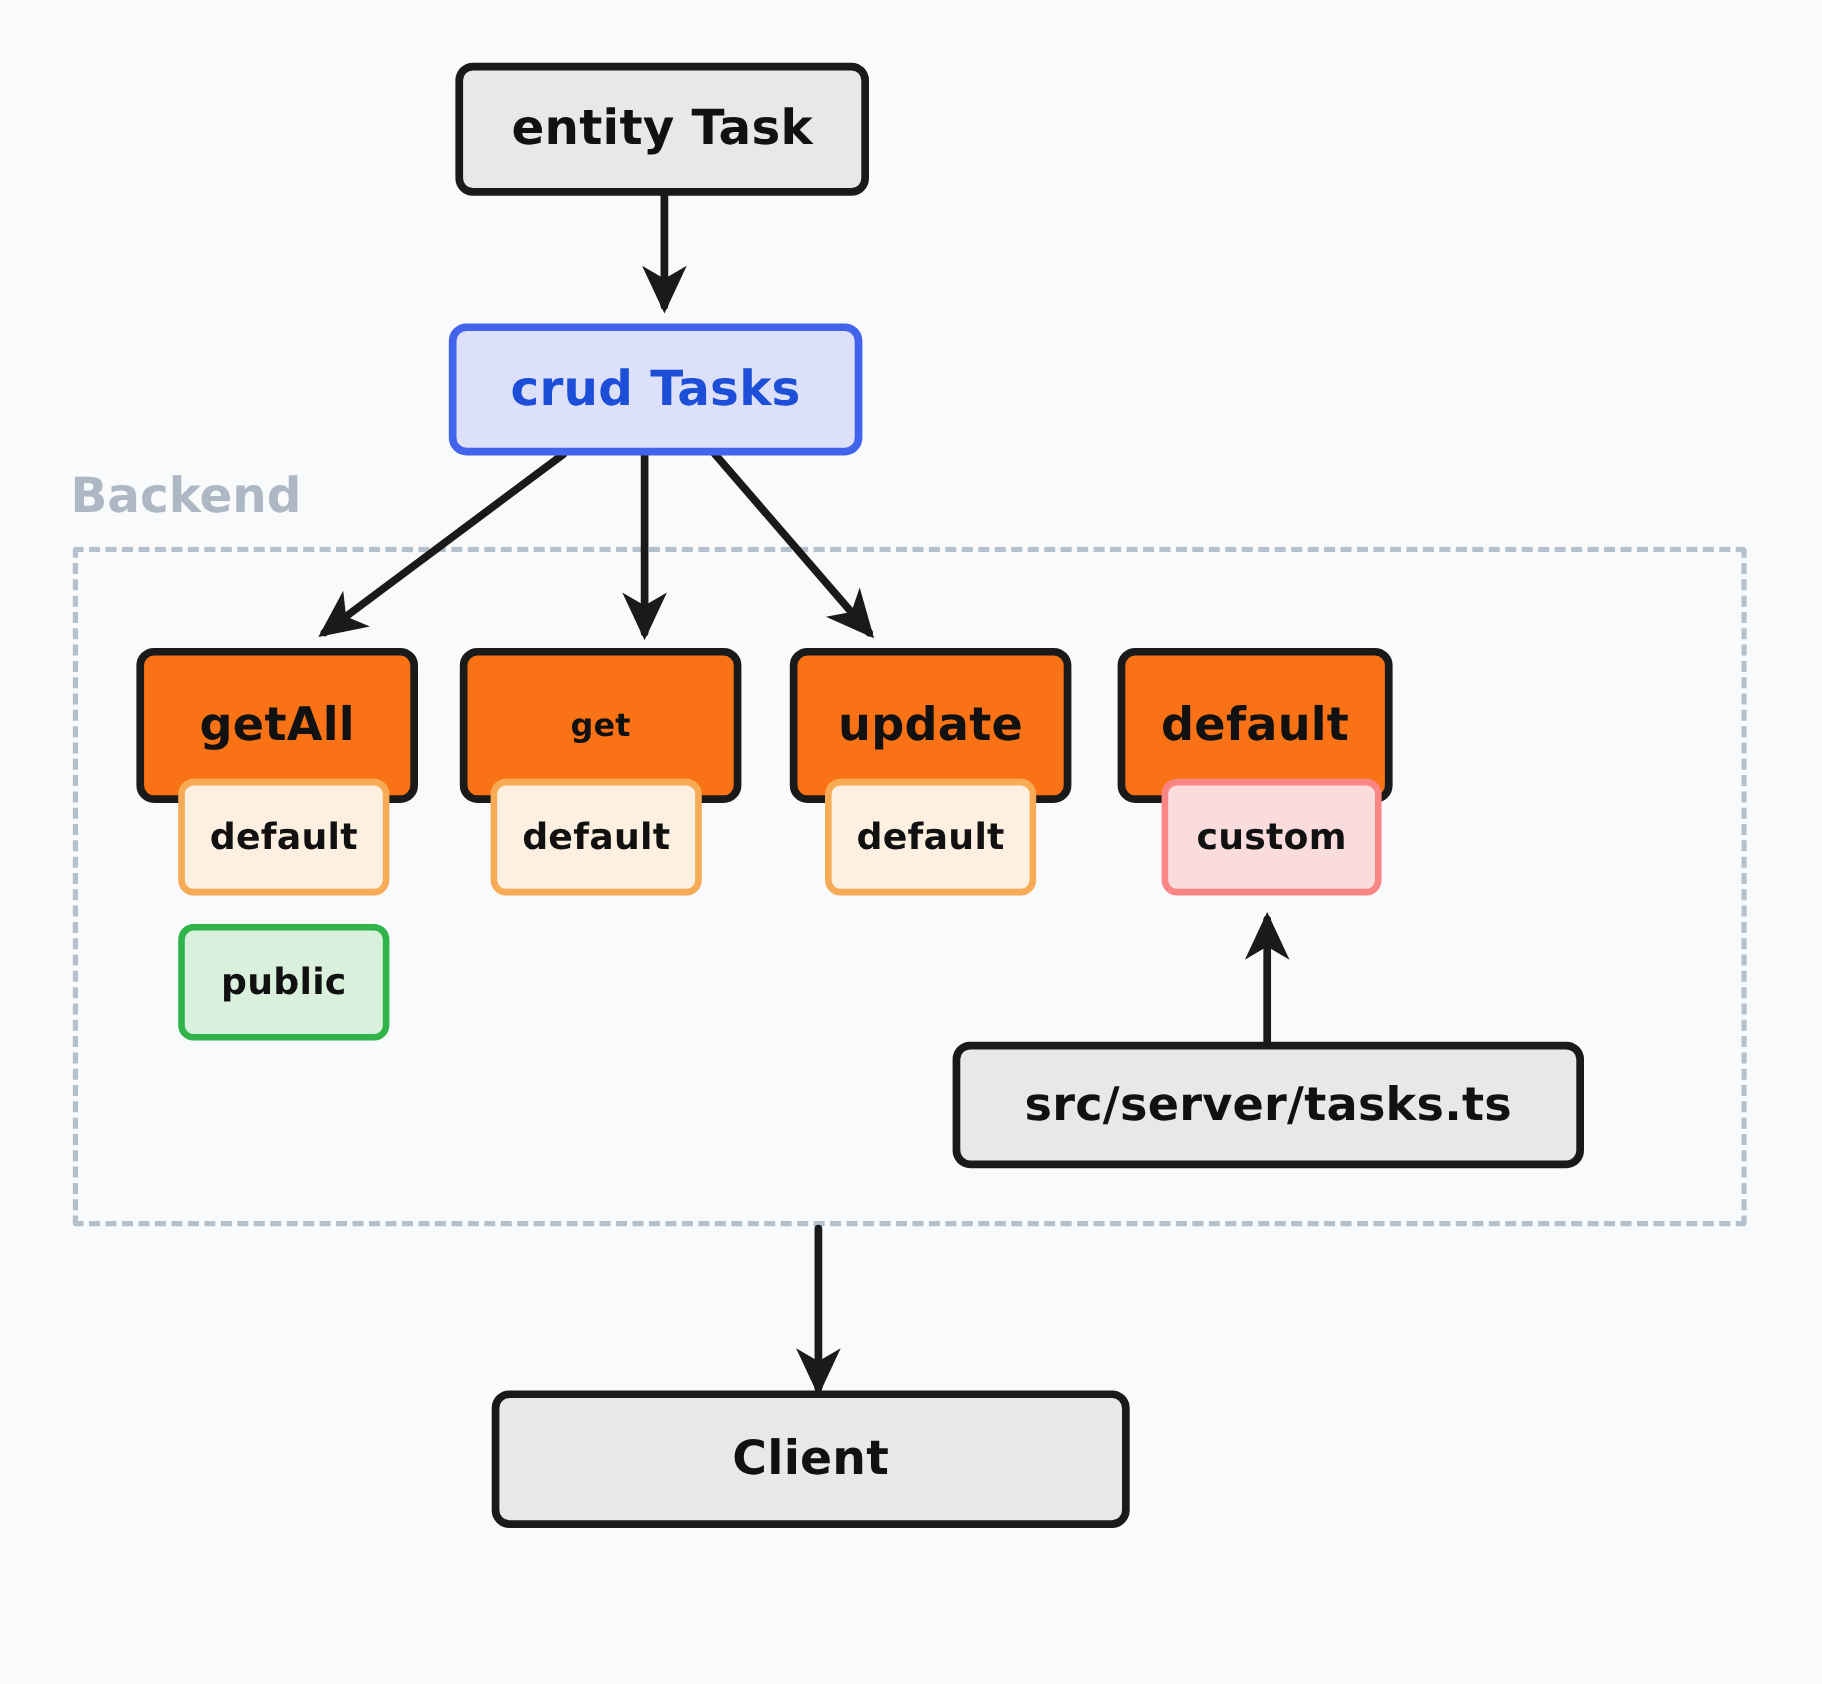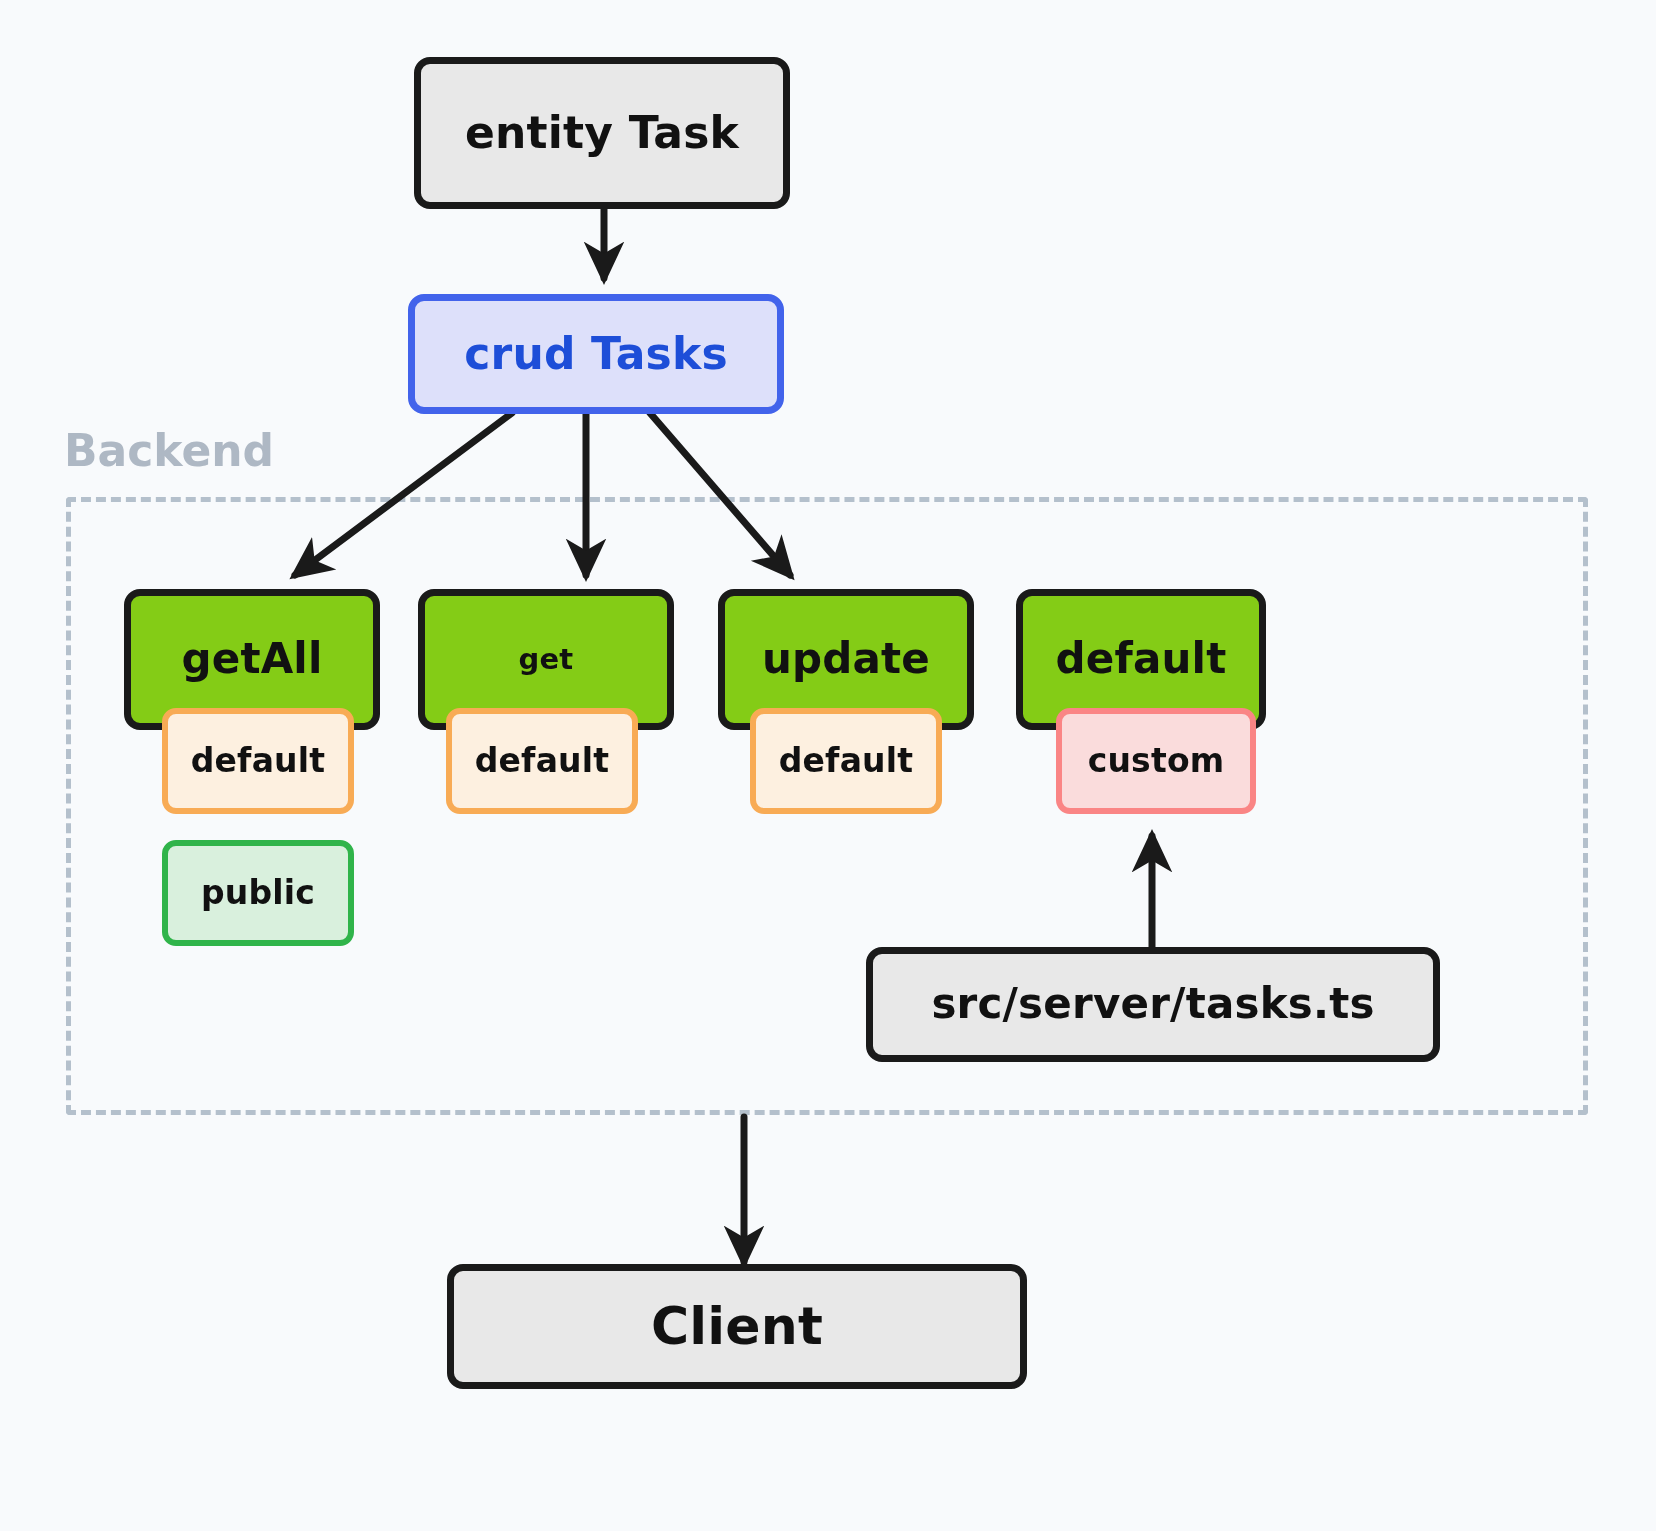--- a/index.html
+++ b/index.html
@@ -63,21 +63,21 @@
     background: #dde0fa;
     border: 7px solid #4263eb;
     border-radius: 16px;
   }
   .box-blue .node-label {
     color: #1d4ed8;
   }
 
   
   .box-white {
-    background: #84cc16;
+    background: #f97316;
     border: 7px solid #1a1a1a;
     border-radius: 16px;
   }
   .box-white .node-label {
     color: #111111;
   }
 
   
   .badge {
     position: absolute;
@@ -154,21 +154,21 @@
 
     <line x1="1152" y1="948" x2="1152" y2="836" stroke="#1a1a1a" stroke-width="7" stroke-linecap="round" marker-end="url(#arrowhead)"></line>
 
     <line x1="744" y1="1117" x2="744" y2="1262" stroke="#1a1a1a" stroke-width="7" stroke-linecap="round" marker-end="url(#arrowhead)"></line>
   </svg>
 
   <div class="group-label" style="left:64px; top:425px; font-size:44px;">Backend</div>
 
   <div class="dashed-container" style="left:66px; top:497px; width:1522px; height:618px;"></div>
 
-  <div class="node box-grey" style="left:414px; top:57px; width:376px; height:152px;">
+  <div class="node box-grey" style="left:414px; top:57px; width:376px; height:121px;">
     <span class="node-label" style="font-size:44px;">entity Task</span>
   </div>
 
   <div class="node box-blue" style="left:408px; top:294px; width:376px; height:120px;">
     <span class="node-label" style="font-size:44px;">crud Tasks</span>
   </div>
 
   <div class="node box-white" style="left:124px; top:589px; width:256px; height:141px;">
     <span class="node-label" style="font-size:42px;">getAll</span>
   </div>
@@ -199,16 +199,16 @@
   <div class="badge badge-custom" style="left:1056px; top:708px; width:200px; height:106px;">
     <span class="node-label">custom</span>
   </div>
 
   <div class="node box-grey" style="left:866px; top:947px; width:574px; height:115px;">
     <span class="node-label" style="font-size:42px;">src/server/tasks.ts</span>
   </div>
 
 
   <div class="node box-grey" style="left:447px; top:1264px; width:580px; height:125px;">
-    <span class="node-label" style="font-size:52px;">Client</span>
+    <span class="node-label" style="font-size:43px;">Client</span>
   </div>
 
 </div>
 
 </body></html>

